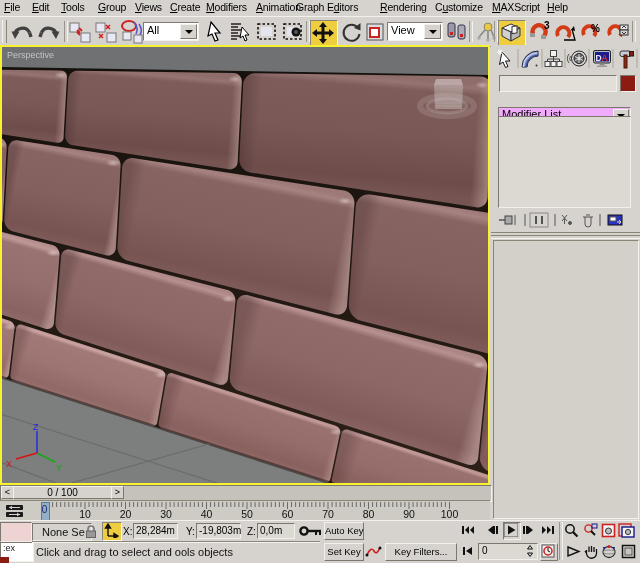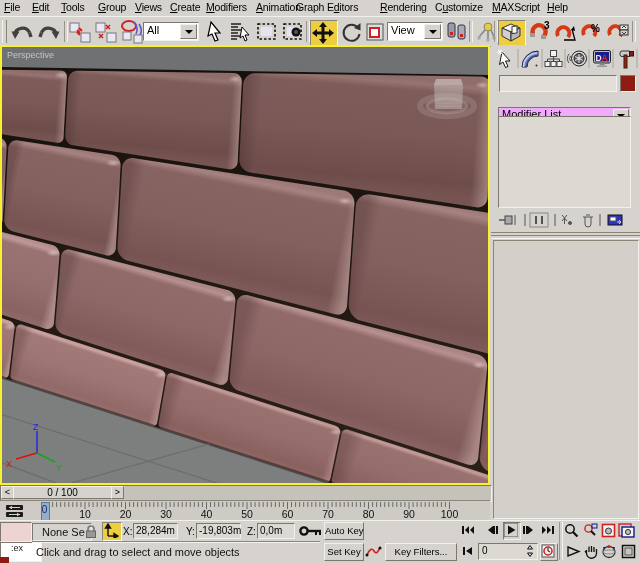--- a/index.html
+++ b/index.html
@@ -749,21 +749,21 @@
         <text x="328.0" y="17" font-size="10.5" fill="#111" text-anchor="middle" font-family="Liberation Sans, sans-serif">70</text>
         <text x="368.5" y="17" font-size="10.5" fill="#111" text-anchor="middle" font-family="Liberation Sans, sans-serif">80</text>
         <text x="409.0" y="17" font-size="10.5" fill="#111" text-anchor="middle" font-family="Liberation Sans, sans-serif">90</text>
         <text x="449.5" y="17" font-size="10.5" fill="#111" text-anchor="middle" font-family="Liberation Sans, sans-serif">100</text>
       </svg>
 <div class="abs" style="left:41px;top:1px;width:7px;height:18px;background:#92aec8;border:1px solid #5c7898;"></div>
 <div class="abs" style="left:41px;top:3px;width:7px;text-align:center;font-size:10px;color:#1a2a6a;">0</div>
 </div>
 <div id="statusbar" class="abs">
 <div class="abs sunken" style="left:0;top:1px;width:30px;height:18px;background:#eed3d3"></div>
-<div class="abs sunken" style="left:0;top:21px;width:30px;height:18px;background:#fff;font-size:9px;color:#222;padding-left:10px;">:ex</div>
+<div class="abs sunken" style="left:0;top:21px;width:30px;height:18px;background:#fff;font-size:9px;color:#222;padding-left:2px;">:ex</div>
 <div class="abs" style="left:0;top:36px;width:9px;height:7px;background:#8c1b11"></div>
 <div class="abs sunken" style="left:32px;top:2px;width:49px;height:16px;font-size:11px;color:#111;padding-left:9px;line-height:16px;">None Se</div>
 <div class="abs" style="left:84px;top:3px;width:14px;height:15px;">
         <svg width="14" height="15">
           <path d="M4,7 V5 a3 3 0 0 1 6,0 V7" fill="none" stroke="#777" stroke-width="1.6"></path>
           <rect x="2.5" y="7" width="9" height="6.5" fill="#999" stroke="#666"></rect>
         </svg>
       </div>
 <div class="abs pressed" style="left:102px;top:1px;width:18px;height:17px;">
         <svg width="16" height="15">
@@ -784,21 +784,21 @@
 <div class="abs" style="left:299px;top:3px;width:24px;height:14px;">
         <svg width="24" height="14">
           <circle cx="5" cy="7" r="3.6" fill="none" stroke="#111" stroke-width="2.4"></circle>
           <line x1="8" y1="7" x2="22" y2="7" stroke="#111" stroke-width="2.4"></line>
           <line x1="17" y1="7" x2="17" y2="11" stroke="#111" stroke-width="2"></line>
           <line x1="21" y1="7" x2="21" y2="11" stroke="#111" stroke-width="2"></line>
         </svg>
       </div>
 <div class="abs" style="left:32px;top:20px;width:288px;height:1px;border-top:1px solid #8a8677;"></div>
 <div class="abs" style="left:32px;top:21px;width:288px;height:1px;border-top:1px solid #f4f2ee;"></div>
-<div class="abs" style="left:36px;top:25px;font-size:11px;color:#111;white-space:nowrap;">Click and drag to select and move objects</div>
+<div class="abs" style="left:36px;top:25px;font-size:11px;color:#111;white-space:nowrap;">Click and drag to select and ools objects</div>
 <div class="btn" style="left:324px;top:1px;width:38px;height:16px;line-height:16px;font-size:9.5px;white-space:nowrap;text-align:right;">Auto Key</div>
 <div class="btn" style="left:324px;top:22px;width:38px;height:16px;line-height:16px;font-size:9.5px;white-space:nowrap;">Set Key</div>
 <div class="abs" style="left:365px;top:22px;width:17px;height:16px;">
         <svg width="17" height="16">
           <path d="M2,12 q4,-9 7,-4 t6,-4" fill="none" stroke="#c22" stroke-width="1.6"></path>
           <circle cx="2" cy="12" r="1.5" fill="#111"></circle>
           <circle cx="15" cy="5" r="1.5" fill="#111"></circle>
         </svg>
       </div>
 <div class="btn" style="left:385px;top:22px;width:70px;height:16px;line-height:16px;font-size:9.5px;">Key Filters...</div>

